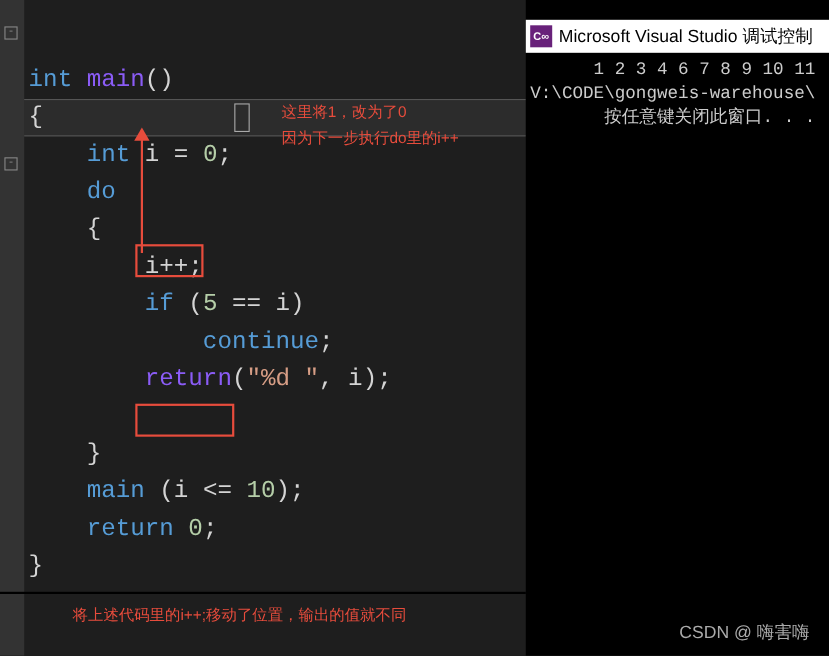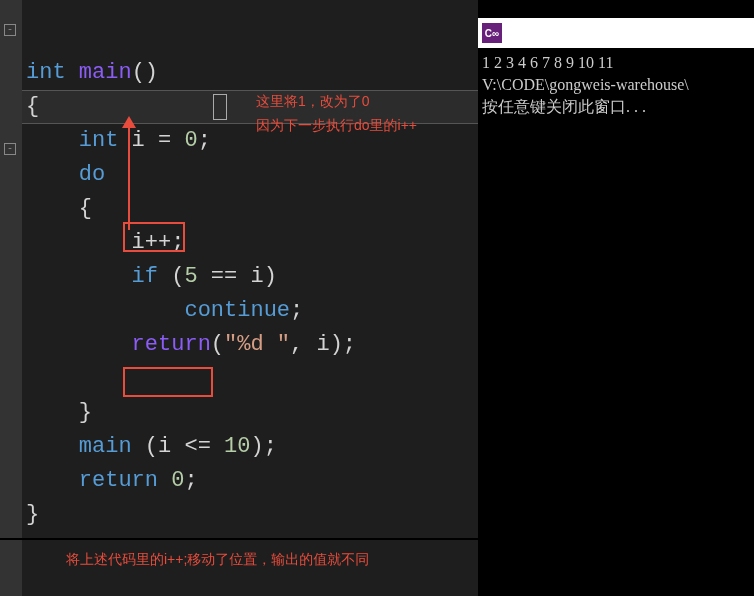--- a/index.html
+++ b/index.html
@@ -132,23 +132,24 @@
       justify-content: center;
       margin-right: 6px;
       font-weight: bold;
     }
     .console-text {
       position: absolute;
       left: 4px;
       top: 52px;
       color: #cccccc;
       font-size: 16px;
-      font-family: Liberation Serif, serif;
+      font-family: Liberation Mono, monospace;
       line-height: 22px;
       white-space: pre;
+      text-align: right;
     }
     .watermark {
       position: absolute;
       right: 18px;
       bottom: 10px;
       color: #aaaaaa;
       font-size: 16px;
       font-family: 'Microsoft YaHei', sans-serif;
     }
     .bottom-strip {
@@ -195,17 +196,19 @@
 
   <div class="annotation" style="left:256px;top:90px">这里将1，改为了0</div>
   <div class="annotation" style="left:256px;top:114px">因为下一步执行do里的i++</div>
   <div class="annotation" style="left:66px;top:548px">将上述代码里的i++;移动了位置，输出的值就不同</div>
   <div class="bottom-strip"></div>
 </div>
 
 <div class="console-area">
   <div class="console-title">
     <div class="vs-icon">C∞</div>
+    <span>Microsoft Visual Studio 调试控制</span>
   </div>
   <div class="console-text"><span>1 2 3 4 6 7 8 9 10 11</span>
 <span>V:\CODE\gongweis-warehouse\</span>
 <span>按任意键关闭此窗口. . .</span></div>
+  <div class="watermark">CSDN @  嗨害嗨</div>
 </div>
 
 </body></html>

